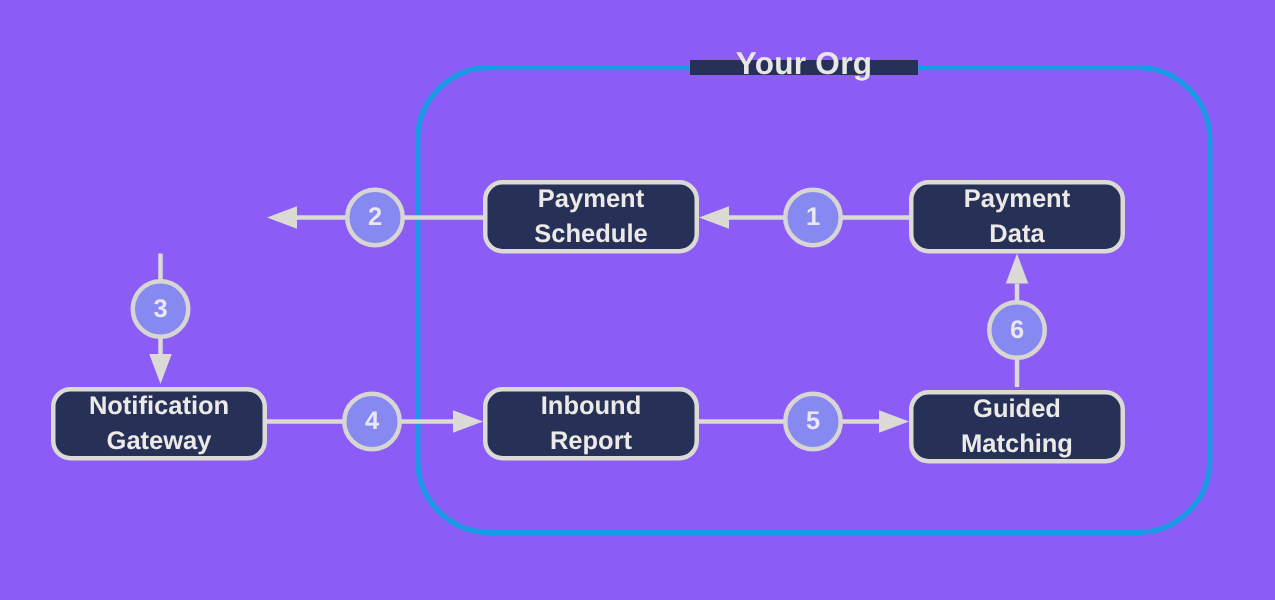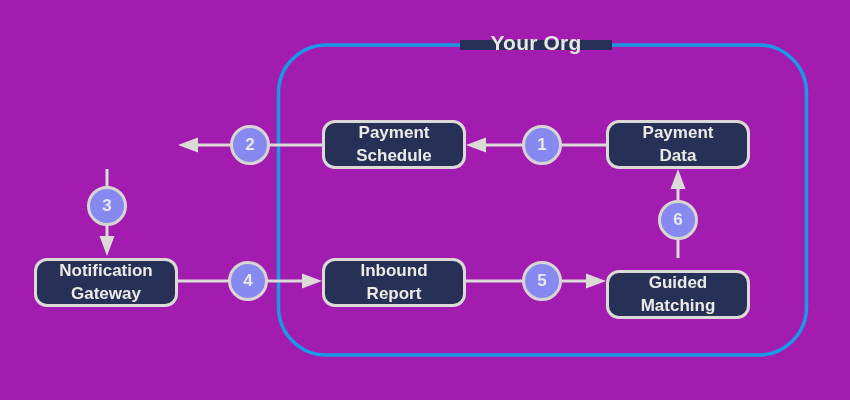--- a/index.html
+++ b/index.html
@@ -4,21 +4,21 @@
 <style>
   html, body {
     margin: 0;
     padding: 0;
     background: #273157;
   }
   .stage {
     position: relative;
     width: 850px;
     height: 400px;
-    background: #a21caf;
+    background: #8b5cf6;
     overflow: hidden;
     font-family: "Liberation Sans", sans-serif;
   }
   .stage svg {
     position: absolute;
     left: 0;
     top: 0;
   }
   .org-label {
     position: absolute;
@@ -108,21 +108,21 @@
 Data</span>
   </div>
   <div class="node" style="left:322px; top:258px">
     <span class="node-label">Inbound
 Report</span>
   </div>
   <div class="node" style="left:34px; top:258px">
     <span class="node-label">Notification
 Gateway</span>
   </div>
-  <div class="node" style="left:606px; top:270px">
+  <div class="node" style="left:606px; top:260px">
     <span class="node-label">Guided
 Matching</span>
   </div>
 
   <div class="step" style="left:522px; top:125px">1</div>
   <div class="step" style="left:230px; top:125px">2</div>
   <div class="step" style="left:87px; top:186px">3</div>
   <div class="step" style="left:228px; top:261px">4</div>
   <div class="step" style="left:522px; top:261px">5</div>
   <div class="step" style="left:658px; top:200px">6</div>

